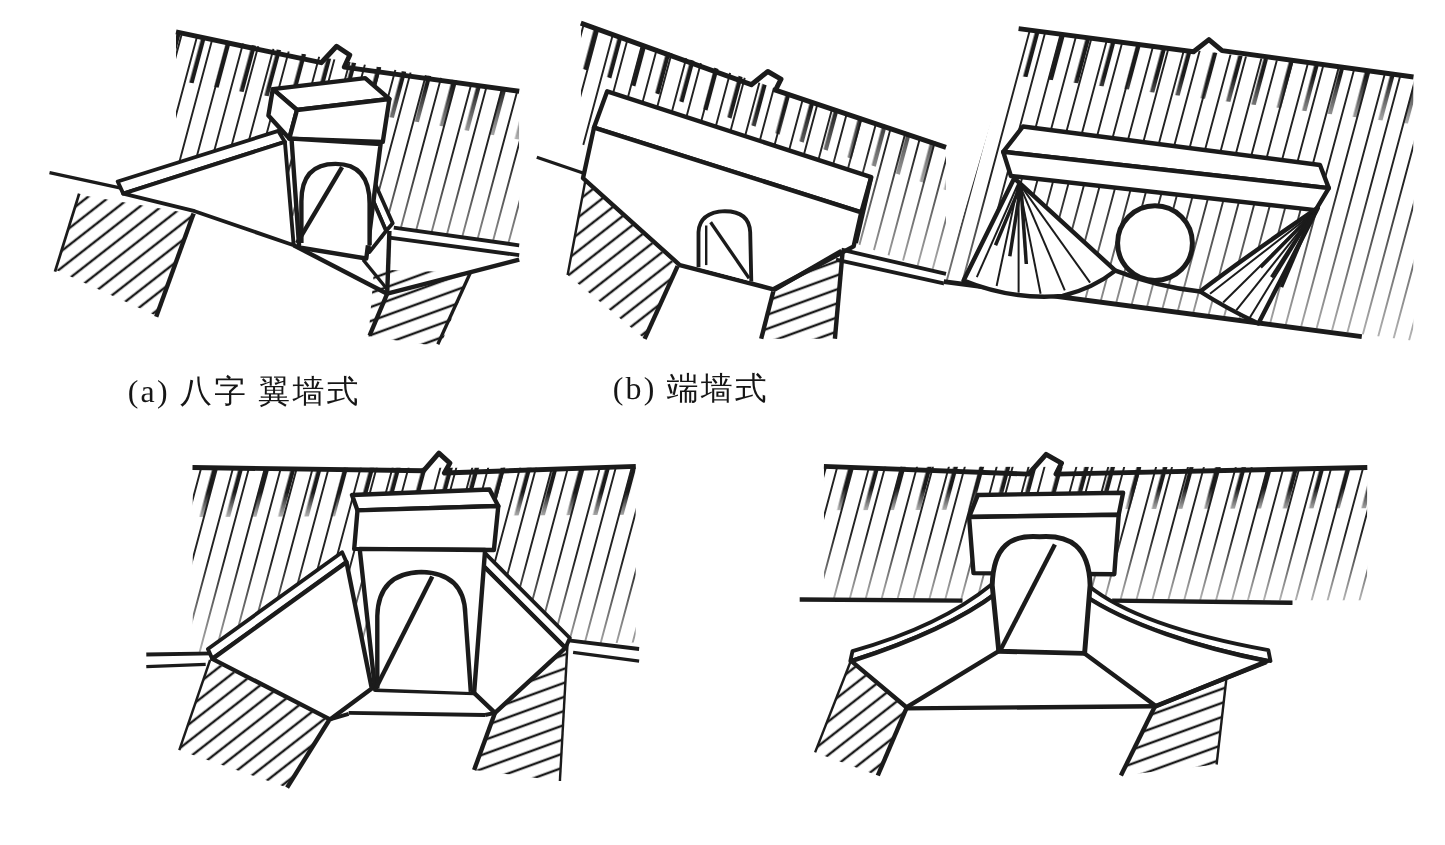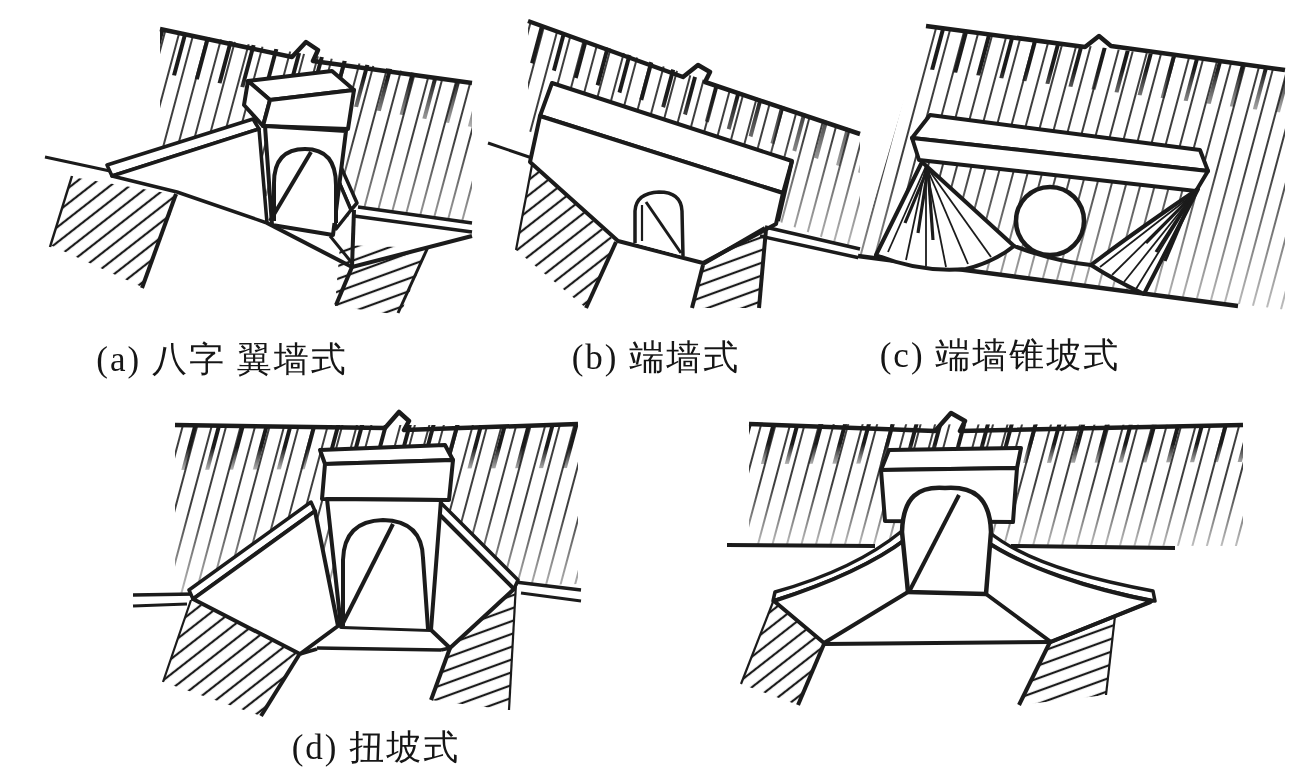--- a/index.html
+++ b/index.html
@@ -7,21 +7,21 @@
   .canvas{
     position:relative; width:1314px; height:768px;
     background:var(--paper); overflow:hidden;
     font-family:"Liberation Serif","DejaVu Serif",serif;
   }
   svg.panel{ position:absolute; overflow:visible; }
   svg .ln{ fill:none; stroke:var(--ink); stroke-linejoin:round; }
   svg .wh{ fill:#ffffff; stroke:var(--ink); stroke-linejoin:round; }
   .caption{
     position:absolute; transform:translateX(-50%);
-    font-size:35px; letter-spacing:2px; color:#161616;
+    font-size:29px; letter-spacing:2px; color:#161616;
     white-space:nowrap; font-weight:500;
   }
 </style>
 </head>
 <body>
 
 <div class="canvas">
 
   <svg width="0" height="0" style="position:absolute">
     <defs>
@@ -251,17 +251,15 @@
     </g>
     <g>
       <polygon points="347,244 412,218 403,297 316,307" fill="url(#hatchSlopeR)"></polygon>
       <line class="ln" stroke-width="4" x1="448" y1="204" x2="347" y2="244"></line>
       <line class="ln" stroke-width="4" x1="347" y1="244" x2="316" y2="307"></line>
       <line class="ln" stroke-width="2.2" x1="412" y1="218" x2="403" y2="297"></line>
     </g>
   </svg>
 
   <div class="caption" style="left:222px;top:336px">(a) 八字 翼墙式</div>
-  <div class="caption" style="left:656px;top:334px">(b) 端墙式</div>
-  <div class="caption" style="left:1000px;top:332px">(c) 端墙锥坡式</div>
-  <div class="caption" style="left:376px;top:724px">(d) 扭坡式</div>
+  <div class="caption" style="left:628px;top:334px">(b) 端墙式</div>
 
 </div>
 
 </body></html>

